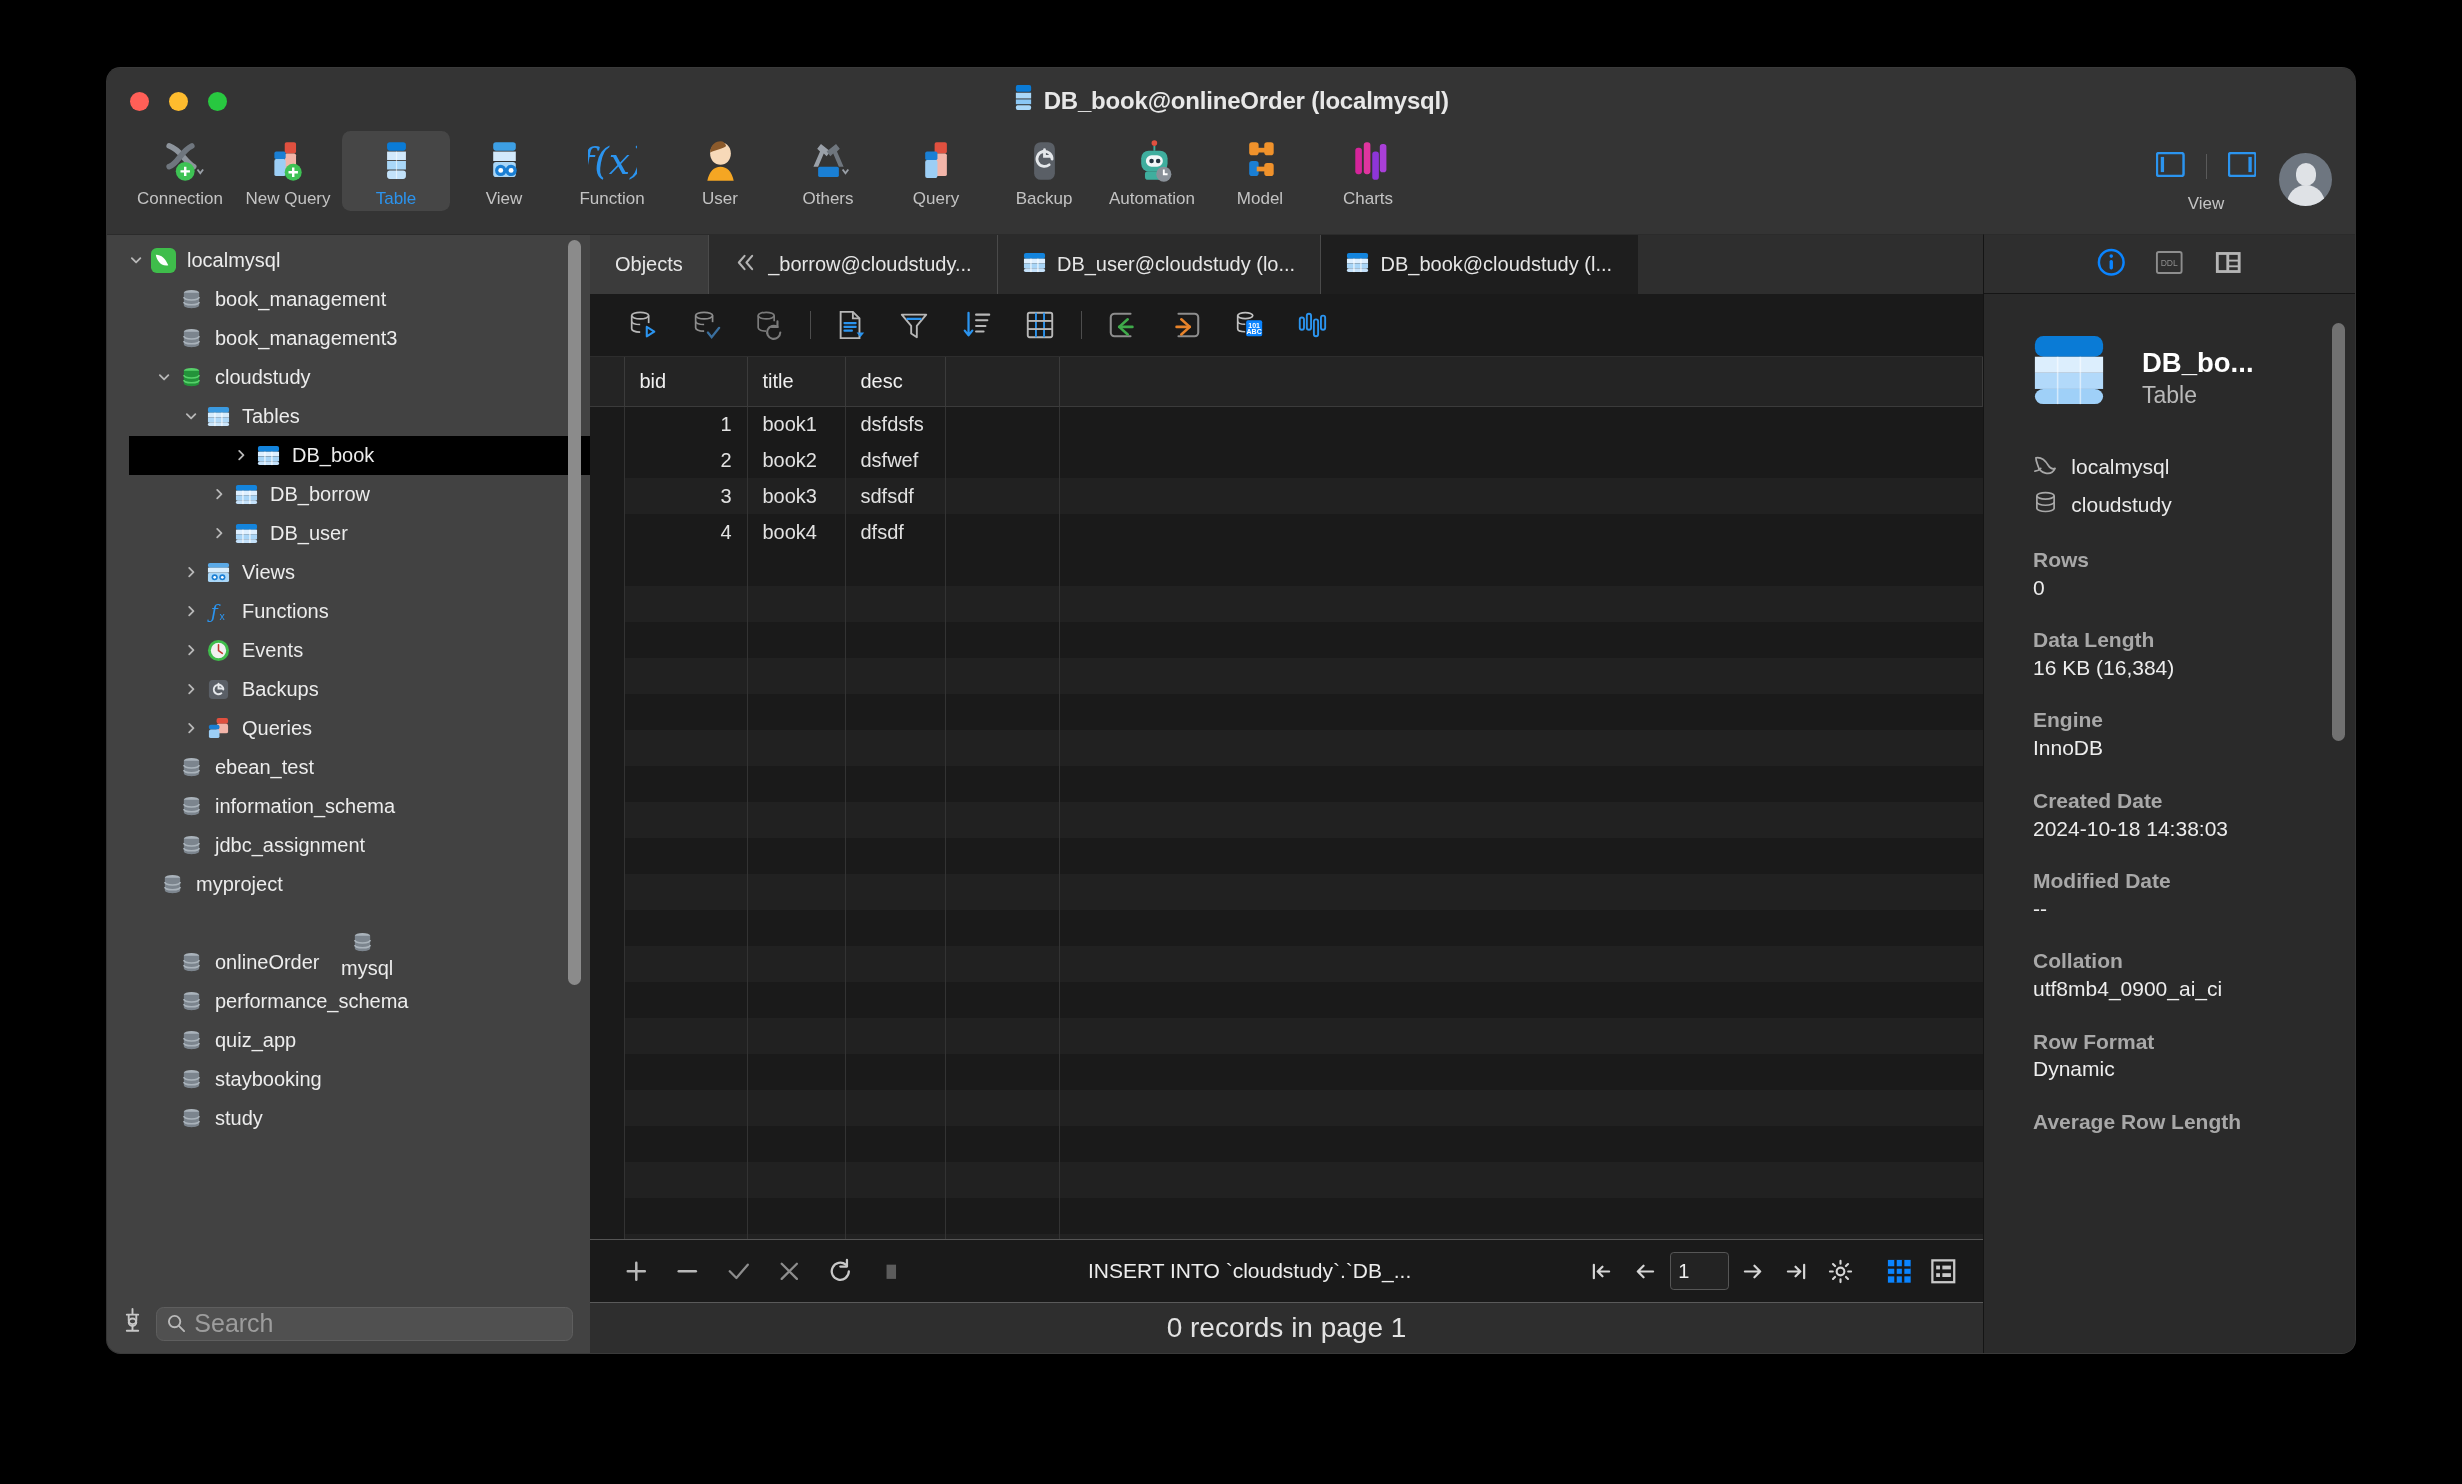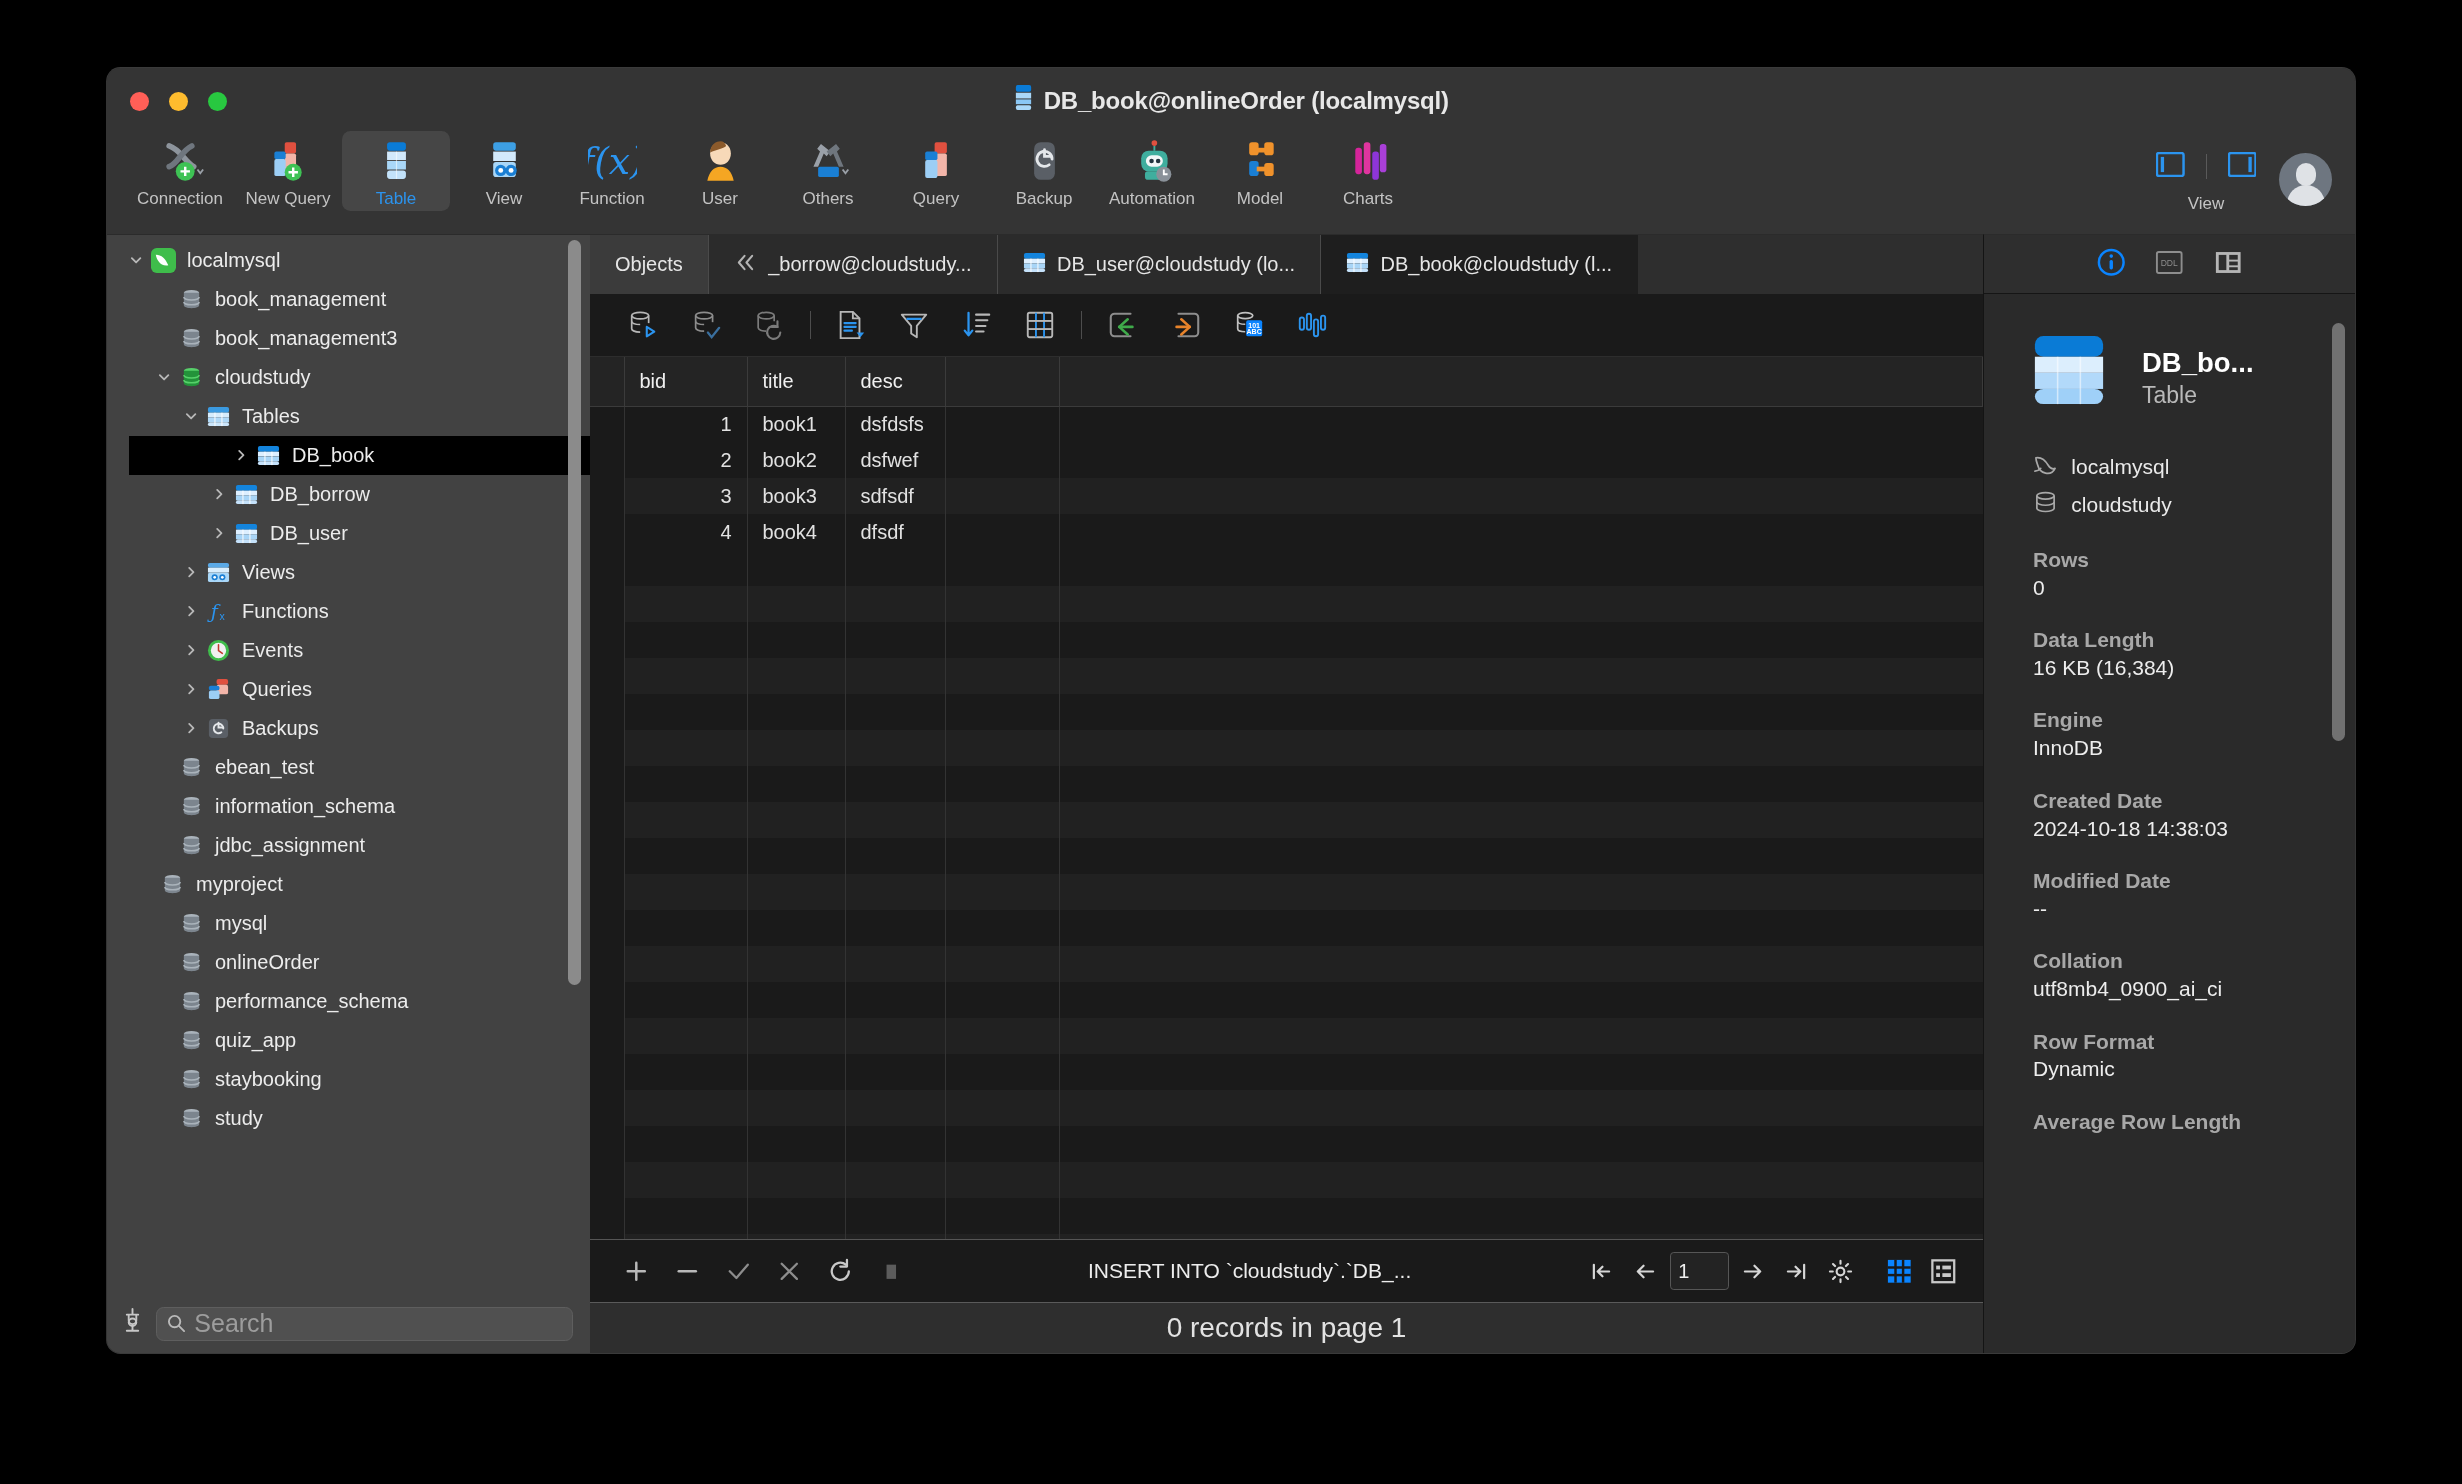--- a/index.html
+++ b/index.html
@@ -524,43 +524,43 @@
             <span>Events</span>
           </div>
           <div class="node" style="padding-left: 72px;">
             <span class="twisty">
               <svg width="14.2" height="14.2" viewBox="0 0 15 15">
                 <path d="M5.5 3l4.5 4.5L5.5 12" fill="none" stroke="#b8b8b8" stroke-width="1.9" stroke-linecap="round" stroke-linejoin="round"></path>
               </svg>
             </span>
             <span class="nicon">
               <svg width="23" height="23" viewBox="0 0 24 24">
+                <rect x="2" y="2" width="20" height="20" rx="4" fill="#5a5f66"></rect>
+                <path d="M17 12a5 5 0 1 0-2 4" stroke="#e4e7ea" stroke-width="2" fill="none" stroke-linecap="round"></path>
+                <path d="M12 6v5h5" stroke="#e4e7ea" stroke-width="2" fill="none" stroke-linecap="round"></path>
+              </svg>
+            </span>
+            <span>Backups</span>
+          </div>
+          <div class="node" style="padding-left: 72px;">
+            <span class="twisty">
+              <svg width="14.2" height="14.2" viewBox="0 0 15 15">
+                <path d="M5.5 3l4.5 4.5L5.5 12" fill="none" stroke="#b8b8b8" stroke-width="1.9" stroke-linecap="round" stroke-linejoin="round"></path>
+              </svg>
+            </span>
+            <span class="nicon">
+              <svg width="23" height="23" viewBox="0 0 24 24">
                 <rect x="10" y="1" width="12" height="6" rx="2" fill="#e0503f"></rect>
                 <rect x="10" y="7" width="12" height="10" rx="2" fill="#f3b5a9"></rect>
                 <rect x="2" y="8" width="11" height="5" rx="2" fill="#1a7fd4"></rect>
                 <rect x="2" y="13" width="11" height="9" rx="2" fill="#9ccef5"></rect>
               </svg>
             </span>
             <span>Queries</span>
           </div>
-          <div class="node" style="padding-left: 72px;">
-            <span class="twisty">
-              <svg width="14.2" height="14.2" viewBox="0 0 15 15">
-                <path d="M5.5 3l4.5 4.5L5.5 12" fill="none" stroke="#b8b8b8" stroke-width="1.9" stroke-linecap="round" stroke-linejoin="round"></path>
-              </svg>
-            </span>
-            <span class="nicon">
-              <svg width="23" height="23" viewBox="0 0 24 24">
-                <rect x="2" y="2" width="20" height="20" rx="4" fill="#5a5f66"></rect>
-                <path d="M17 12a5 5 0 1 0-2 4" stroke="#e4e7ea" stroke-width="2" fill="none" stroke-linecap="round"></path>
-                <path d="M12 6v5h5" stroke="#e4e7ea" stroke-width="2" fill="none" stroke-linecap="round"></path>
-              </svg>
-            </span>
-            <span>Backups</span>
-          </div>
           <div class="node" style="padding-left: 45px;">
             <span class="twisty"></span>
             <span class="nicon">
               <svg width="23" height="23" viewBox="0 0 24 24">
                 <ellipse cx="12" cy="5" rx="8" ry="3" fill="#aab3bb"></ellipse>
                 <path d="M4 5v13c0 1.7 3.6 3 8 3s8-1.3 8-3V5z" fill="#7c858e"></path>
                 <path d="M4 9.5c0 1.7 3.6 3 8 3s8-1.3 8-3" fill="none" stroke="#aab3bb" stroke-width="1.6"></path>
                 <path d="M4 14.5c0 1.7 3.6 3 8 3s8-1.3 8-3" fill="none" stroke="#aab3bb" stroke-width="1.6"></path>
               </svg>
             </span>
@@ -595,21 +595,21 @@
             <span class="nicon">
               <svg width="23" height="23" viewBox="0 0 24 24">
                 <ellipse cx="12" cy="5" rx="8" ry="3" fill="#aab3bb"></ellipse>
                 <path d="M4 5v13c0 1.7 3.6 3 8 3s8-1.3 8-3V5z" fill="#7c858e"></path>
                 <path d="M4 9.5c0 1.7 3.6 3 8 3s8-1.3 8-3" fill="none" stroke="#aab3bb" stroke-width="1.6"></path>
                 <path d="M4 14.5c0 1.7 3.6 3 8 3s8-1.3 8-3" fill="none" stroke="#aab3bb" stroke-width="1.6"></path>
               </svg>
             </span>
             <span>myproject</span>
           </div>
-          <div class="node" style="padding-left: 45px;">
+          <div class="node" style="padding-left: 45px; flex-direction: column;">
             <span class="twisty"></span>
             <span class="nicon">
               <svg width="23" height="23" viewBox="0 0 24 24">
                 <ellipse cx="12" cy="5" rx="8" ry="3" fill="#aab3bb"></ellipse>
                 <path d="M4 5v13c0 1.7 3.6 3 8 3s8-1.3 8-3V5z" fill="#7c858e"></path>
                 <path d="M4 9.5c0 1.7 3.6 3 8 3s8-1.3 8-3" fill="none" stroke="#aab3bb" stroke-width="1.6"></path>
                 <path d="M4 14.5c0 1.7 3.6 3 8 3s8-1.3 8-3" fill="none" stroke="#aab3bb" stroke-width="1.6"></path>
               </svg>
             </span>
             <span>mysql</span>

